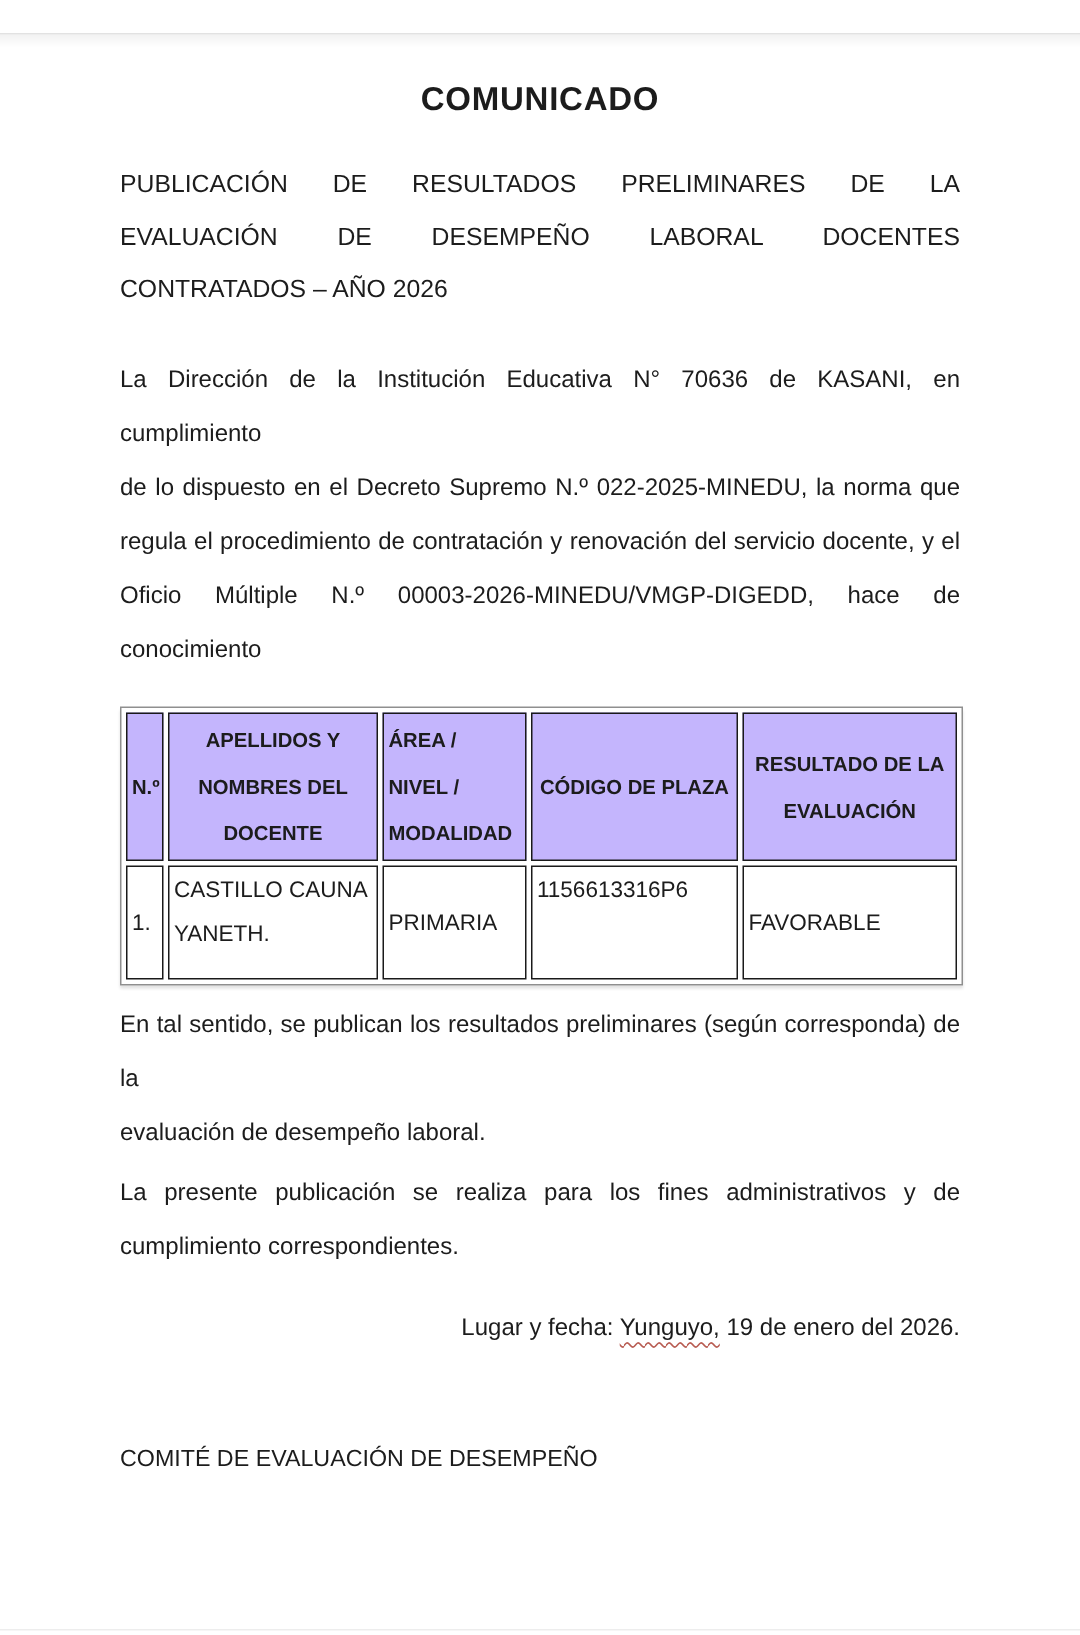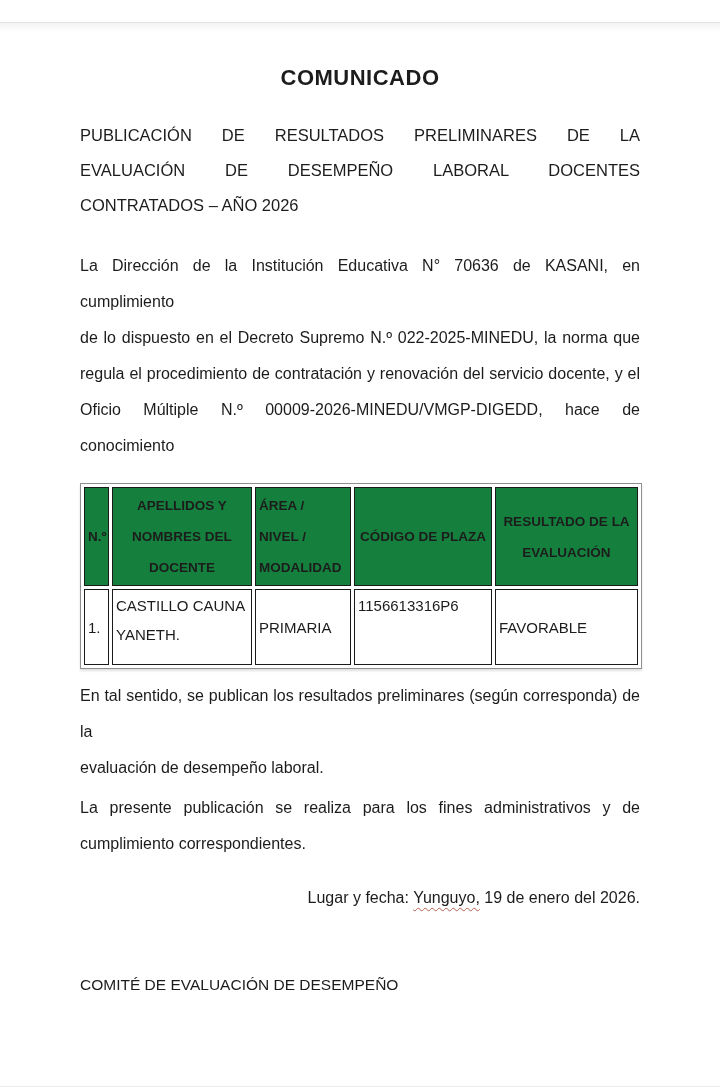--- a/index.html
+++ b/index.html
@@ -22,21 +22,21 @@
   }
   .bottom-edge {
     position: absolute;
     bottom: 3px; left: 0; right: 0;
     height: 1px;
     background: #ededed;
   }
   .content {
     position: absolute;
     top: 0; left: 0; right: 0;
-    padding: 12px 80px;
+    padding: 0 80px;
   }
   .doc-title {
     margin-top: 53px;
     text-align: center;
     font-size: 22px;
     font-weight: bold;
     letter-spacing: 0.5px;
   }
   .heading {
     margin-top: 27px;
@@ -57,21 +57,21 @@
     margin-top: 19px;
     width: 560px;
     table-layout: fixed;
     border-collapse: separate;
     border-spacing: 3px;
     border: 1px solid #8f8f8f;
     background: #ffffff;
     box-shadow: 0 2px 2px rgba(0,0,0,0.12);
   }
   table.results th {
-    background: #15803d;
+    background: #c4b5fd;
     border: 1.6px solid #1a1a1a;
     font-size: 13.5px;
     font-weight: bold;
     line-height: 2.3;
     padding: 2px 3px;
     text-align: center;
     vertical-align: middle;
   }
   table.results th.th-area { text-align: left; }
   table.results tr.header-row { height: 92px; }
@@ -116,21 +116,21 @@
     <div class="heading">
       <div class="jline">PUBLICACIÓN DE RESULTADOS PRELIMINARES DE LA</div>
       <div class="jline">EVALUACIÓN DE DESEMPEÑO LABORAL DOCENTES</div>
       <div class="lline">CONTRATADOS – AÑO 2026</div>
     </div>
 
     <div class="para intro">
       <div class="jline">La Dirección de la Institución Educativa N° 70636 de KASANI, en cumplimiento</div>
       <div class="jline">de lo dispuesto en el Decreto Supremo N.º 022-2025-MINEDU, la norma que</div>
       <div class="jline">regula el procedimiento de contratación y renovación del servicio docente, y el</div>
-      <div class="jline">Oficio Múltiple N.º 00009-2026-MINEDU/VMGP-DIGEDD, hace de conocimiento</div>
+      <div class="jline">Oficio Múltiple N.º 00003-2026-MINEDU/VMGP-DIGEDD, hace de conocimiento</div>
     </div>
 
     <table class="results">
       <colgroup>
         <col style="width:25px">
         <col style="width:140px">
         <col style="width:96px">
         <col style="width:138px">
         <col style="width:143px">
       </colgroup>

